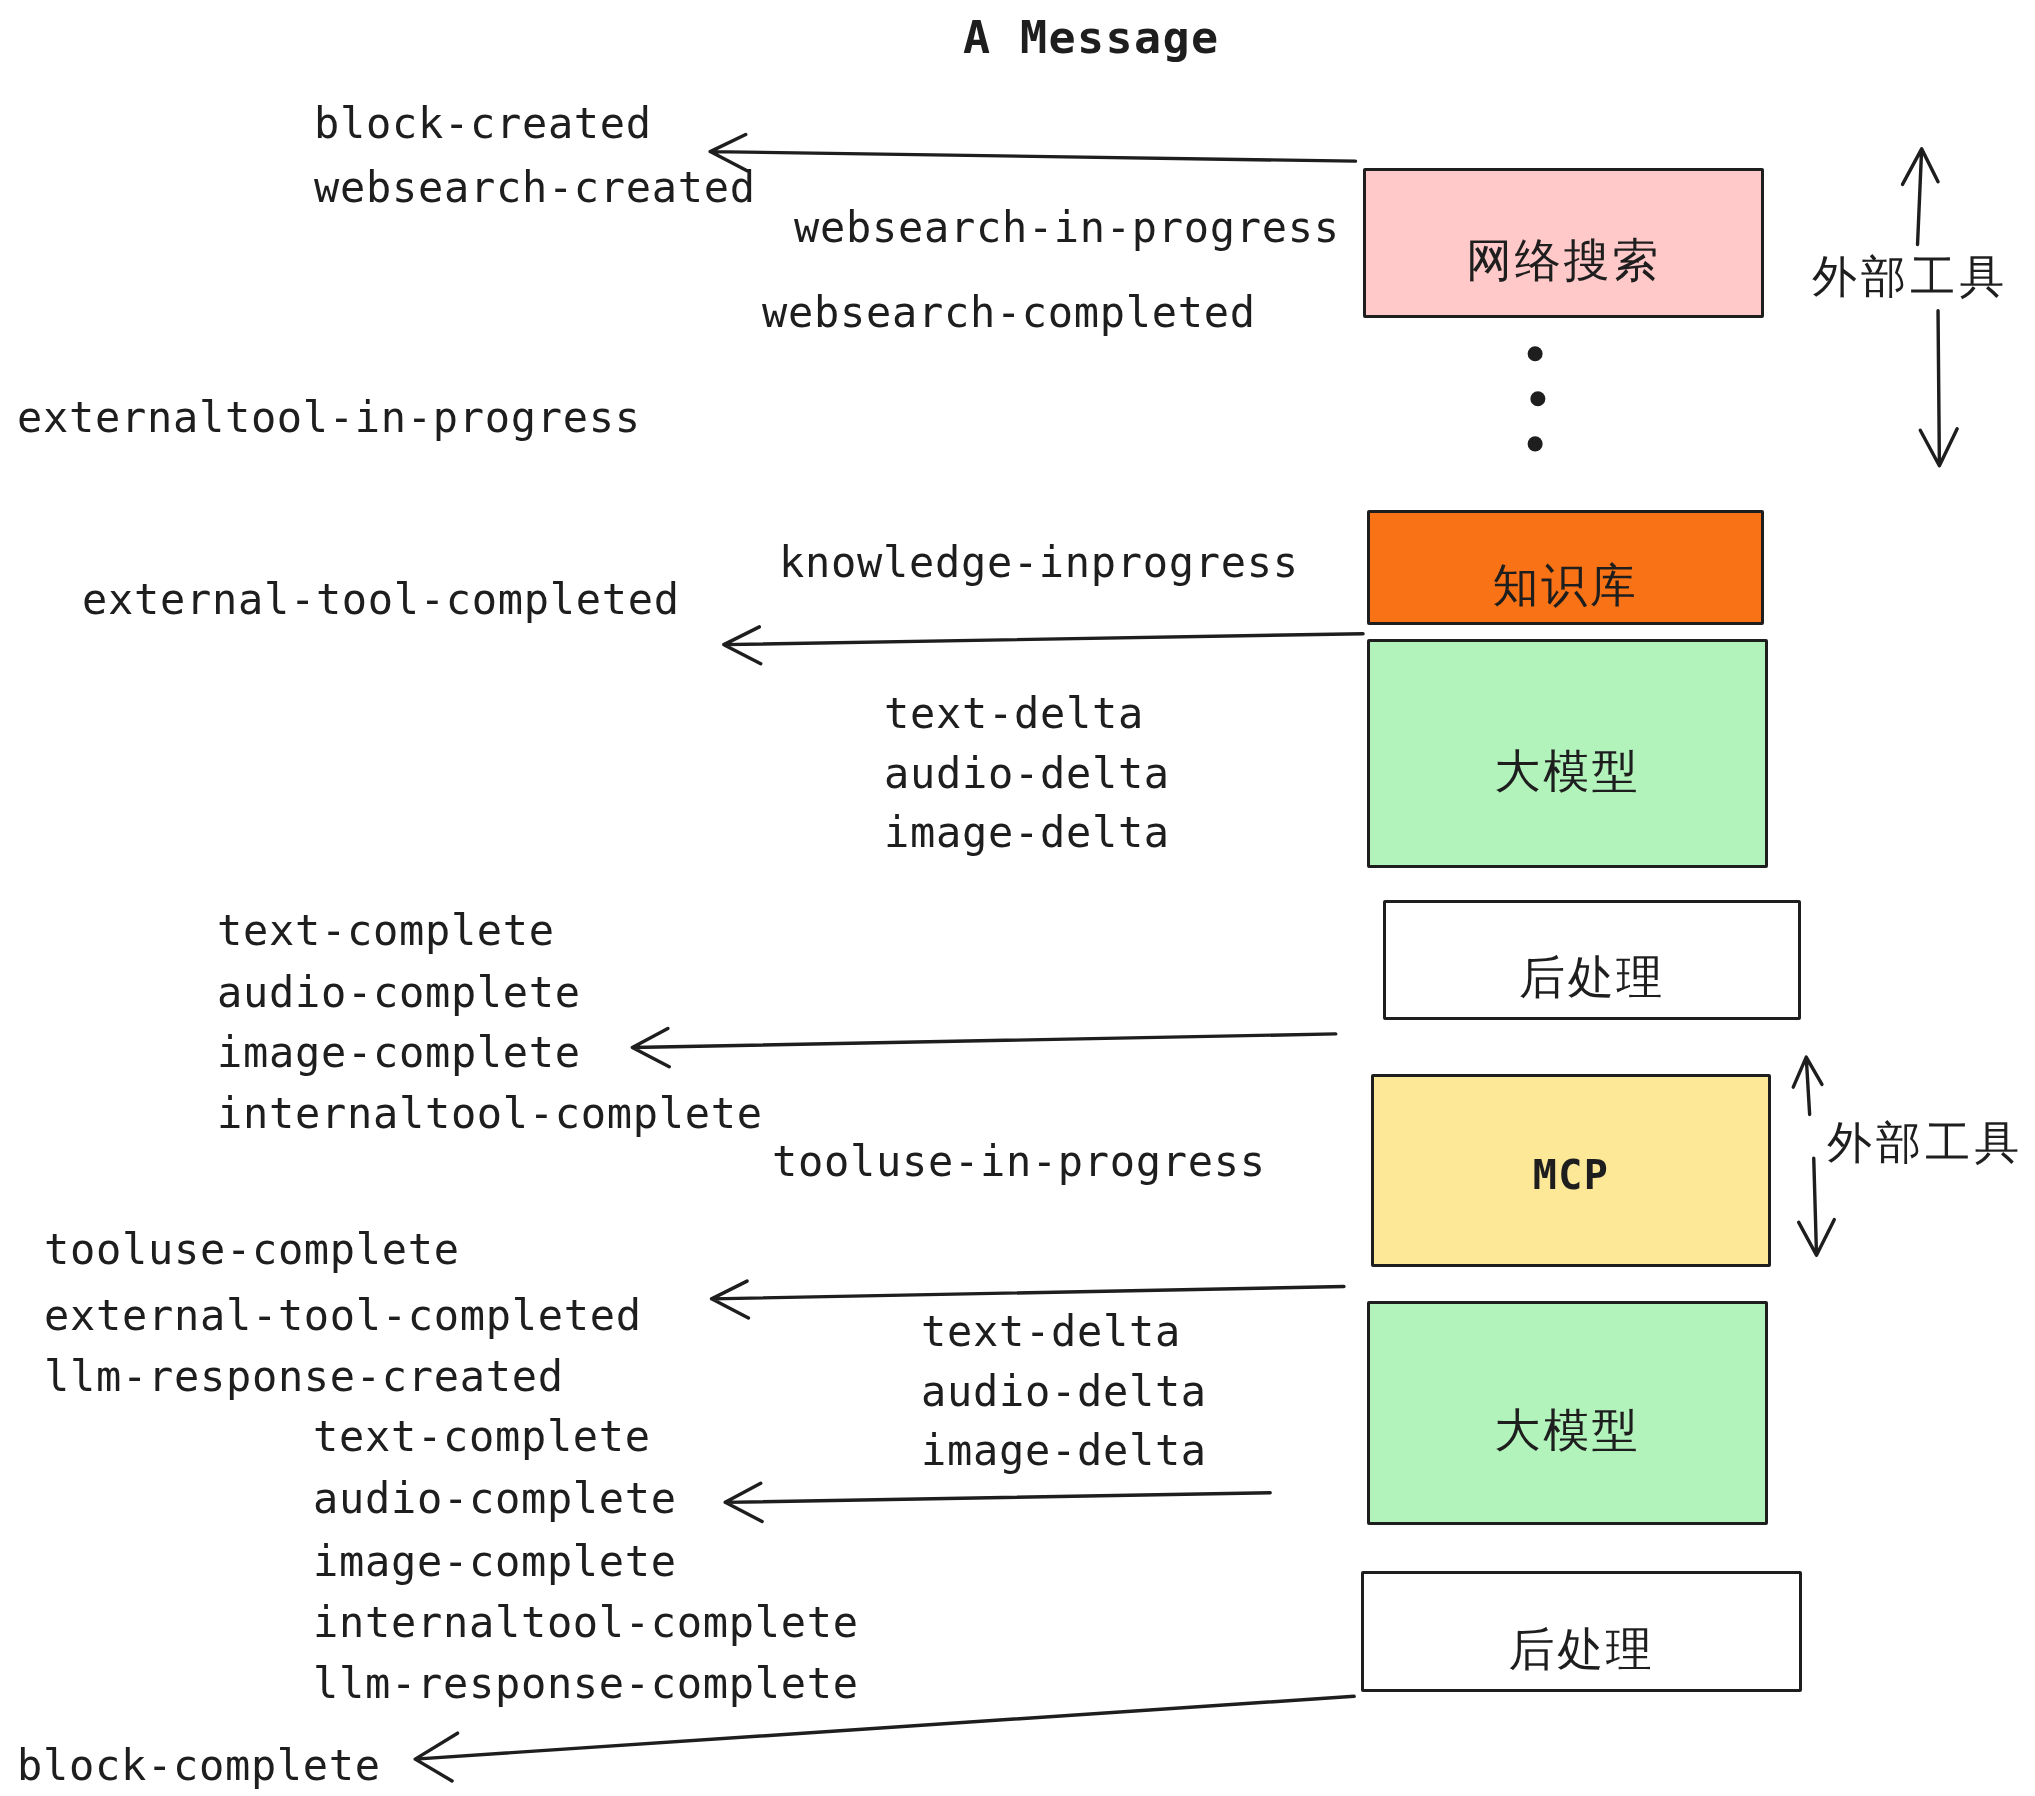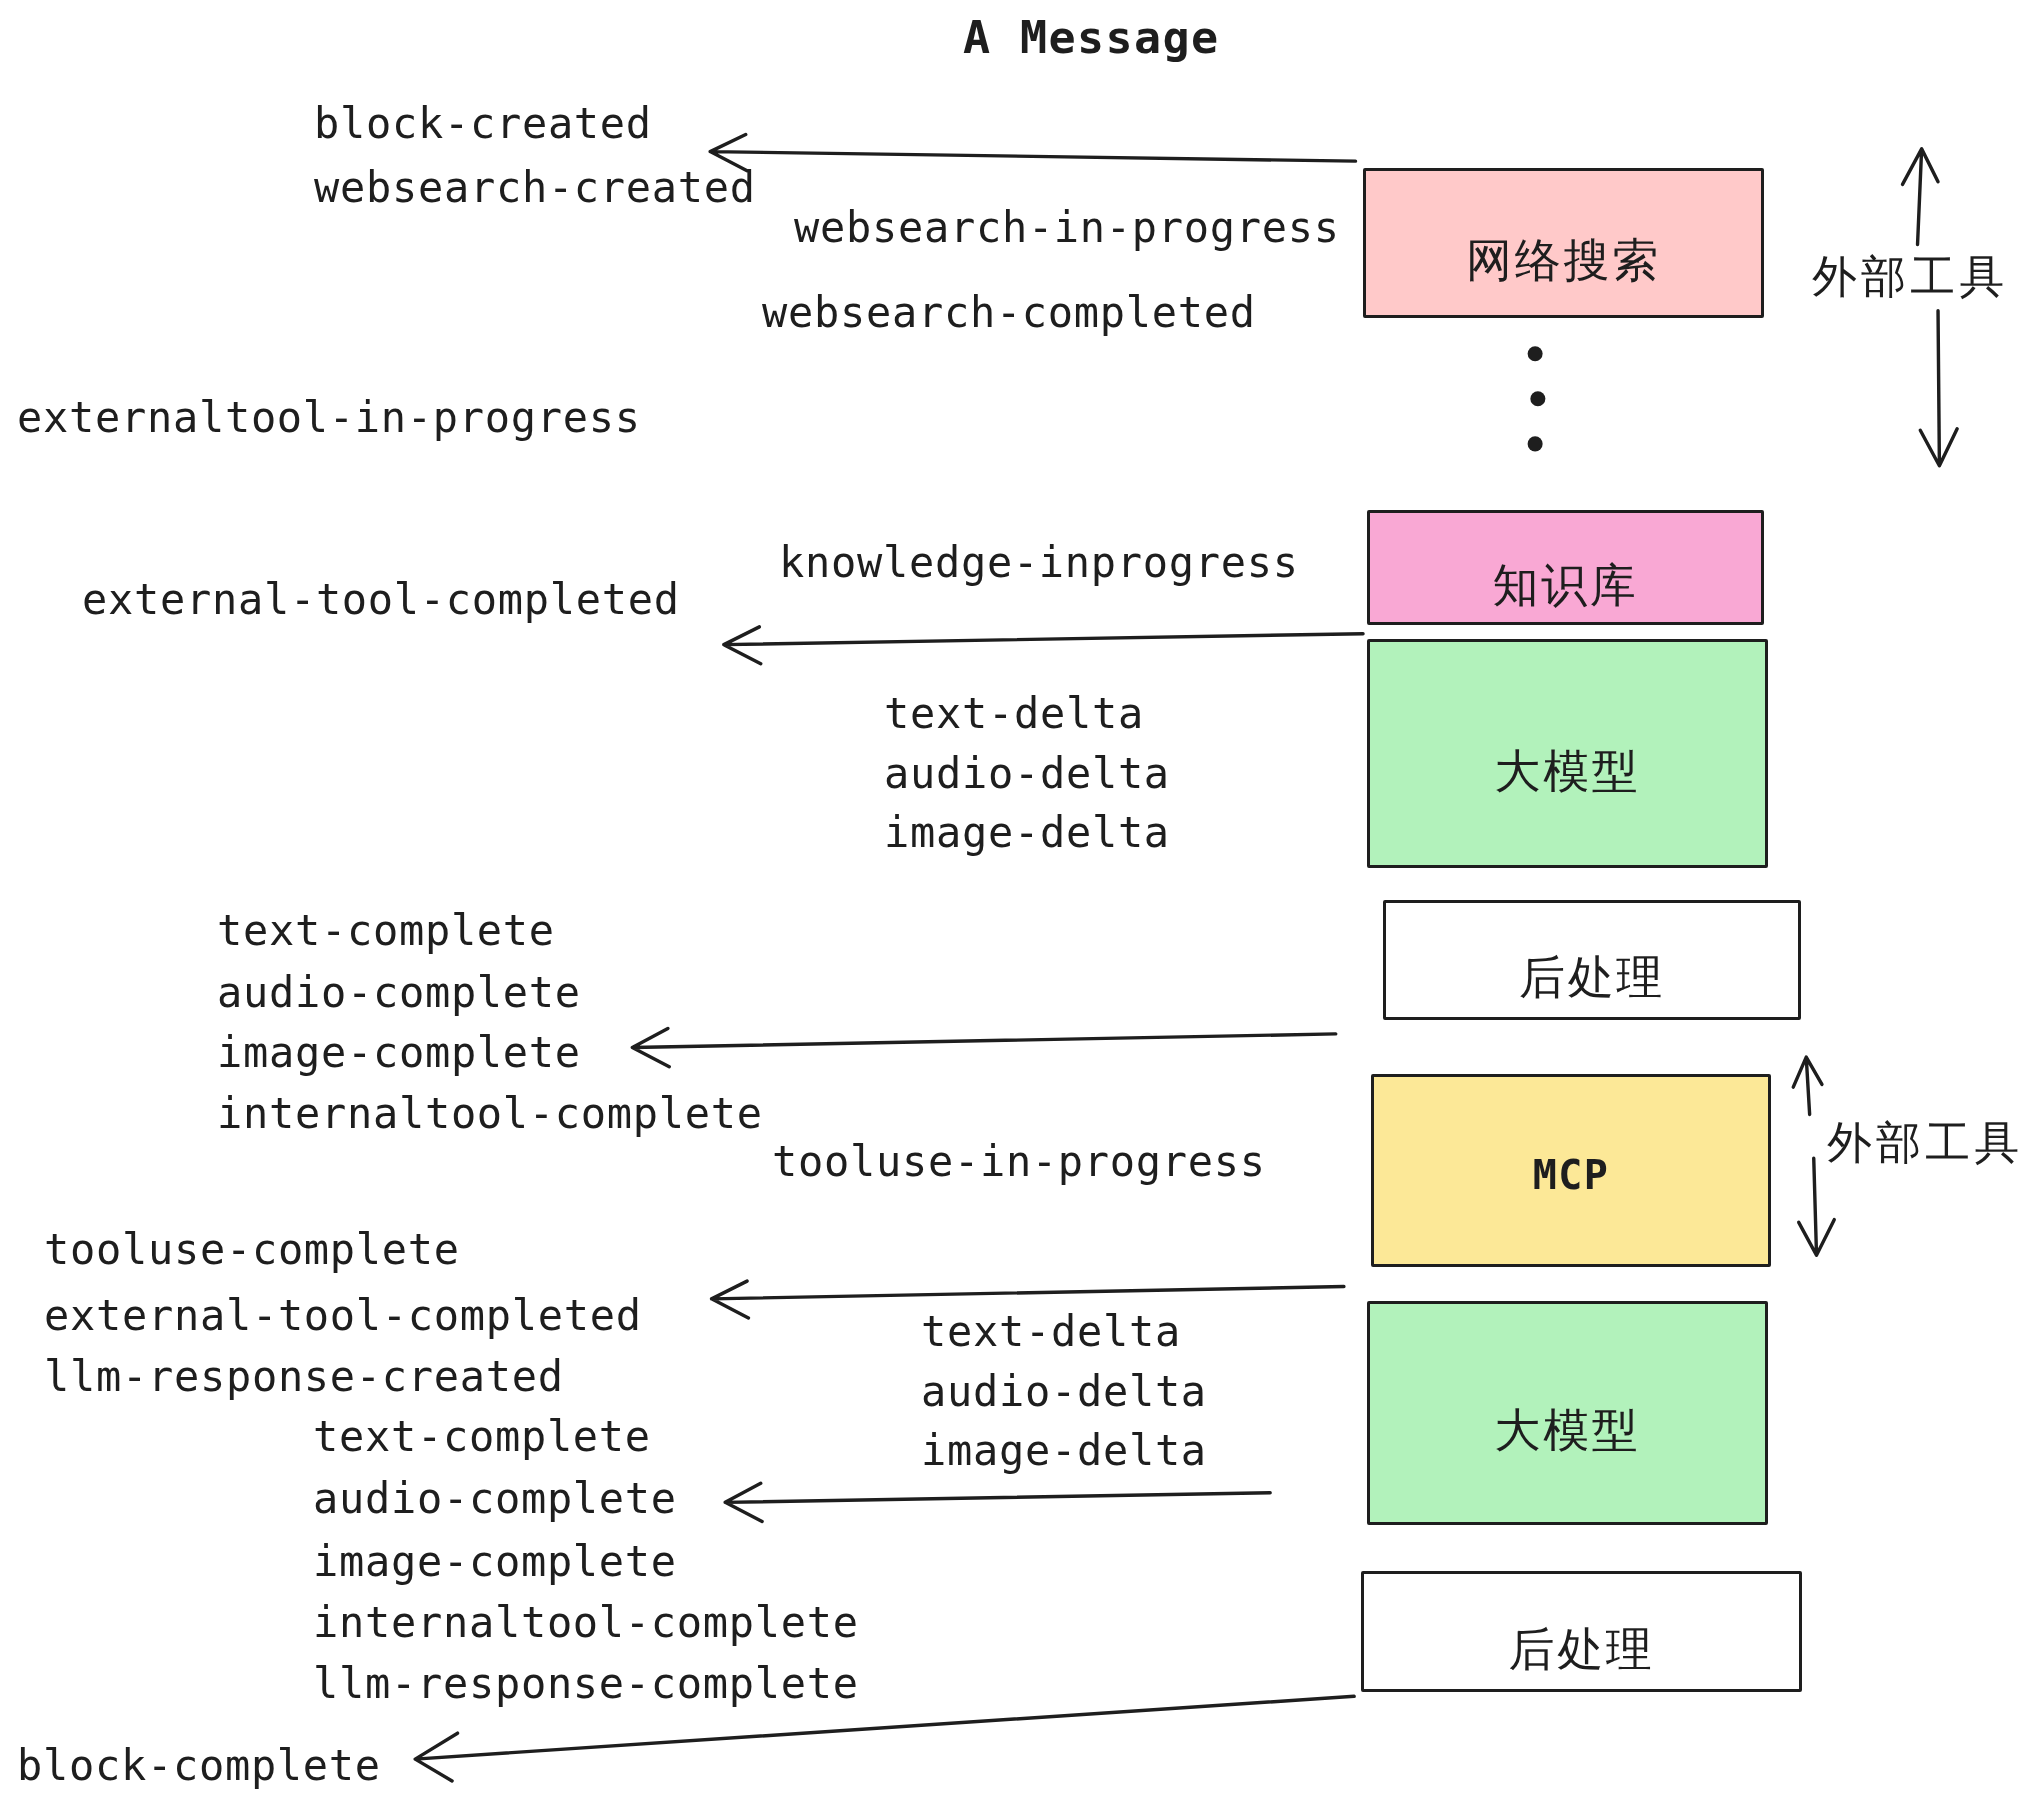--- a/index.html
+++ b/index.html
@@ -106,21 +106,21 @@
       <circle cx="2252" cy="584" r="11"></circle>
       <circle cx="2248" cy="650" r="11"></circle>
     </g>
   </svg>
 
   <div class="title">A Message</div>
 
   <div class="box b0" style="background-color: rgb(255, 201, 201);">
     <span class="box-label">网络搜索</span>
   </div>
-  <div class="box b1" style="background-color: #f9a8d4;">
+  <div class="box b1" style="background-color: #f97316;">
     <span class="box-label">知识库</span>
   </div>
   <div class="box b2" style="background-color: rgb(178, 242, 187);">
     <span class="box-label">大模型</span>
   </div>
   <div class="box b3" style="background-color: rgb(255, 255, 255);">
     <span class="box-label">后处理</span>
   </div>
   <div class="box b4" style="background-color: rgb(252, 232, 151);">
 

